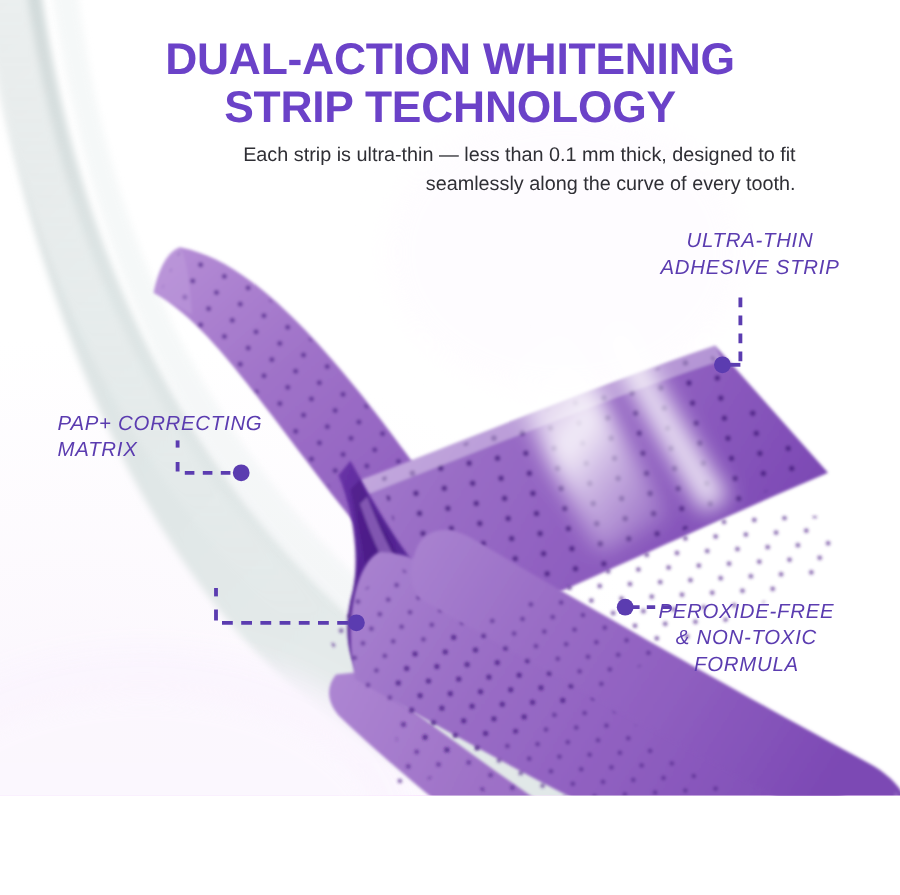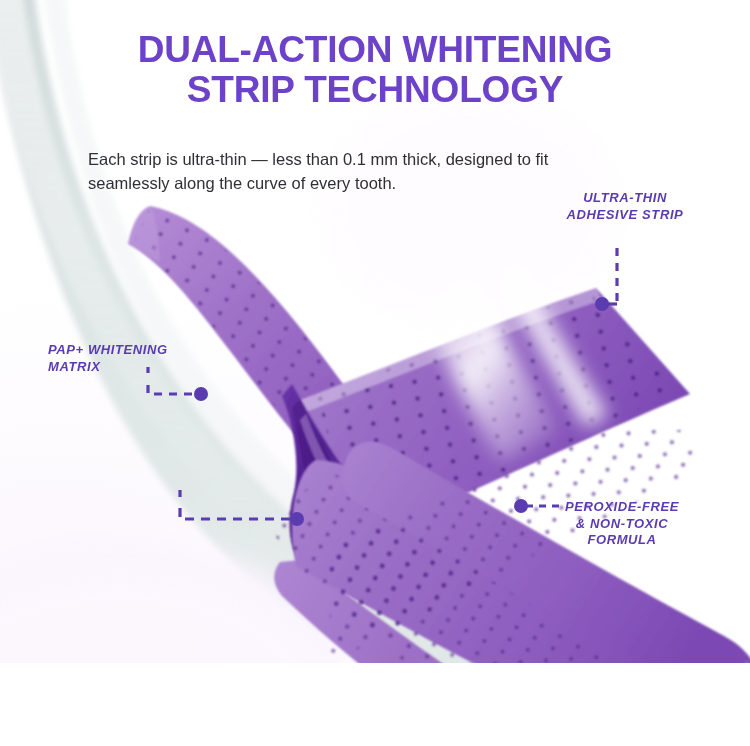--- a/index.html
+++ b/index.html
@@ -29,34 +29,33 @@
     text-align:center;
     color:#6b42c8;
     font-weight:bold;
     font-size:37px;
     line-height:1.07;
     letter-spacing:-0.2px;
     white-space:pre-line;
   }
   .subhead{
     position:absolute;left:88px;width:575px;top:118px;
-    text-align:left;
+    text-align:right;
     color:#2f2f35;
     font-size:16.5px;
     line-height:1.45;
     white-space:pre-line;
-    margin-top:30px;
   }
 
   .callout{
     position:absolute;
     color:#5b3cb0;
-    font-weight:bold;
+    font-weight:normal;
     font-style:italic;
-    font-size:13px;
+    font-size:17px;
     line-height:1.28;
     letter-spacing:0.6px;
     white-space:pre-line;
   }
   .c-ultra{left:520px;width:210px;top:190px;text-align:center;}
   .c-pap  {left:48px;width:220px;top:342px;text-align:left;}
   .c-violet{left:98px;width:250px;top:448px;text-align:center;}
   .c-perox{left:512px;width:220px;top:455px;text-align:center;margin-top:44px;}
 
   .leaders{position:absolute;inset:0;}
@@ -325,21 +324,21 @@
 
   <div class="headline">DUAL-ACTION WHITENING
 STRIP TECHNOLOGY</div>
 
   <div class="subhead">Each strip is ultra-thin — less than 0.1 mm thick, designed to fit
 seamlessly along the curve of every tooth.</div>
 
   <div class="callout c-ultra">ULTRA-THIN
 ADHESIVE STRIP</div>
 
-  <div class="callout c-pap">PAP+ WHITENING
+  <div class="callout c-pap">PAP+ CORRECTING
 MATRIX</div>
 
 
   <div class="callout c-perox">PEROXIDE-FREE
 &amp; NON-TOXIC
 FORMULA</div>
 
 </div>
 
 </body></html>

